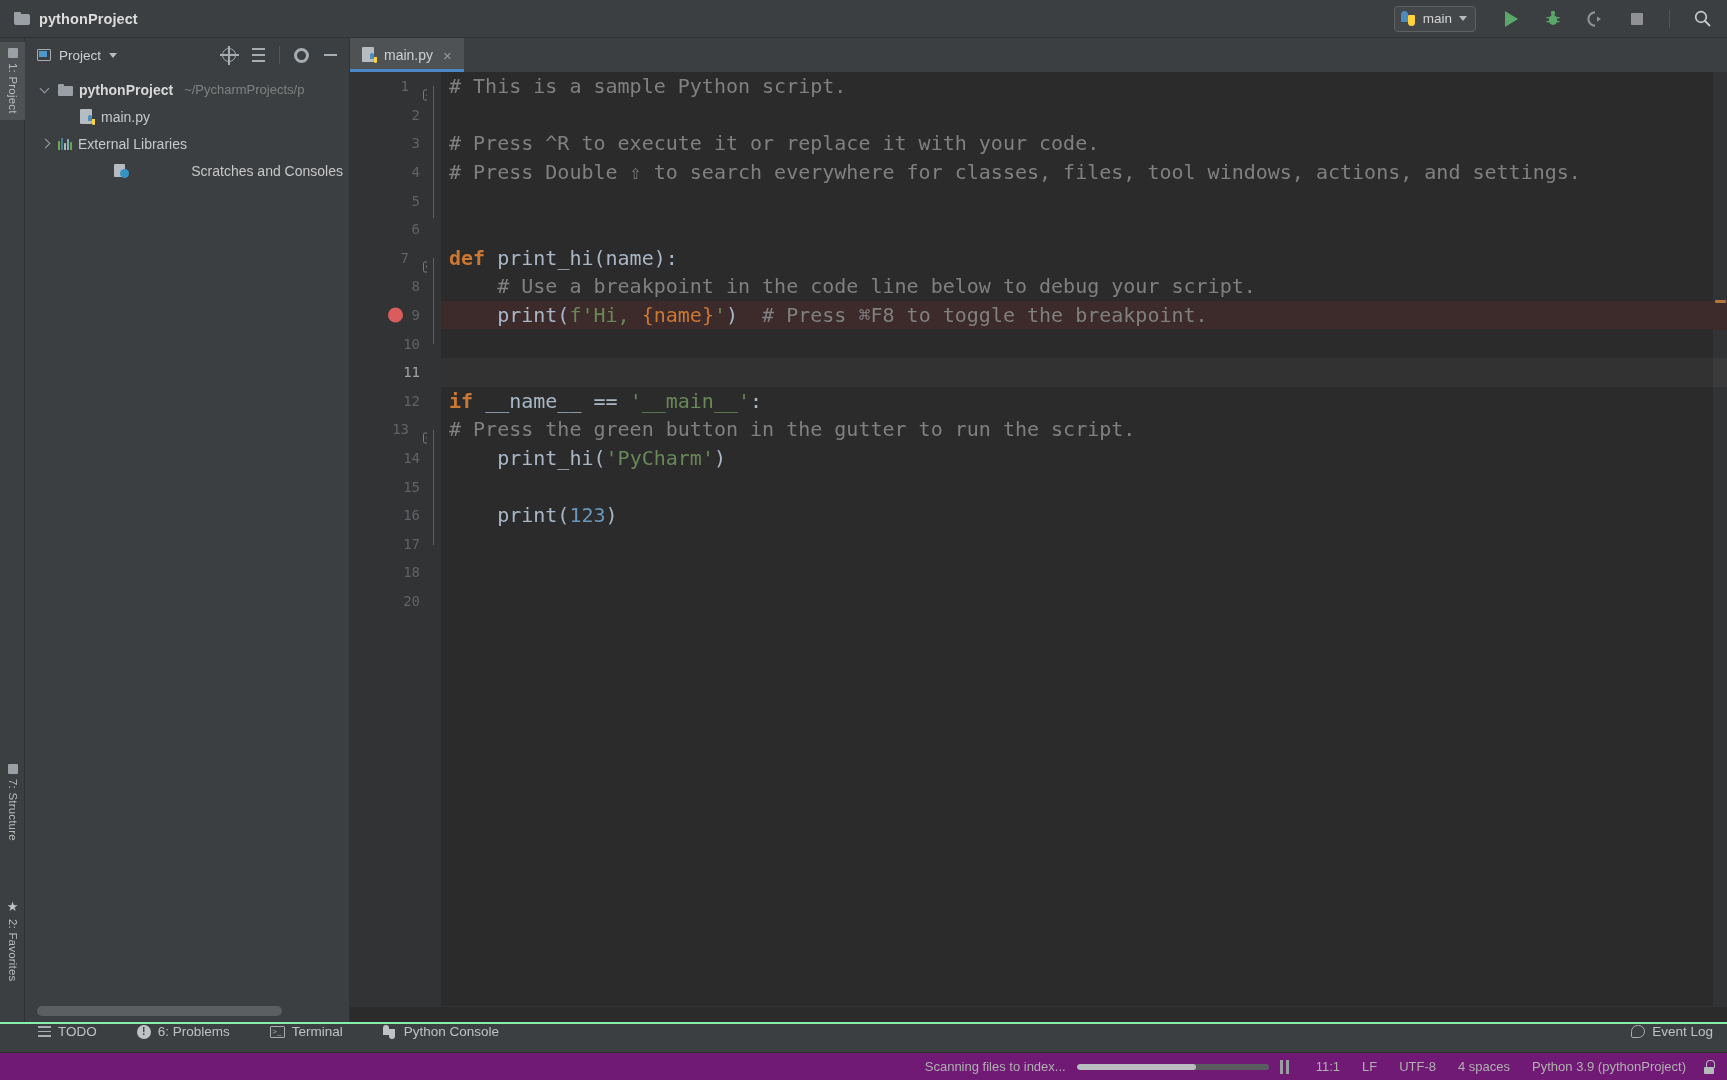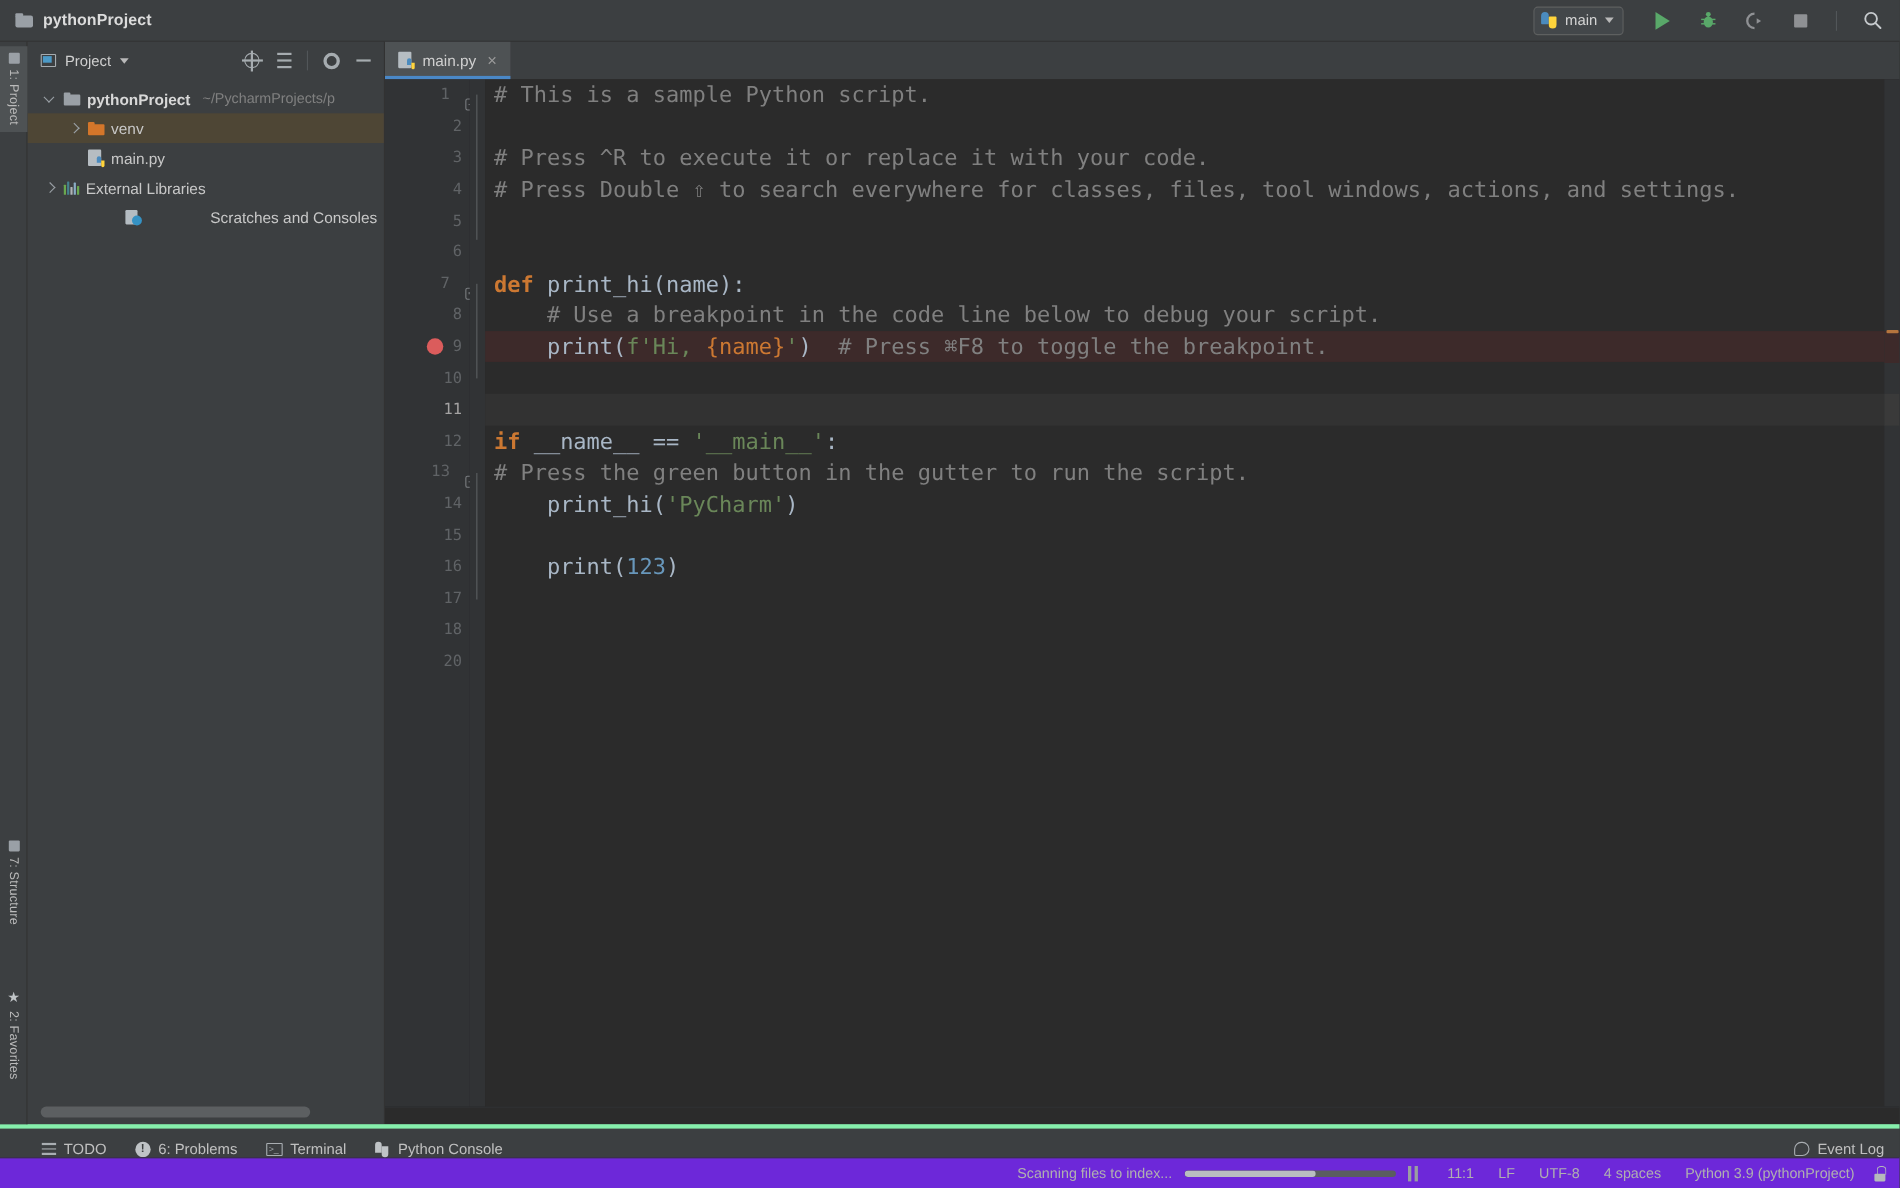--- a/index.html
+++ b/index.html
@@ -185,36 +185,36 @@
 
   .marker-gutter { width:14px; min-width:14px; background:#313335; position:relative; }
   .mk-red { position:absolute; left:0; right:0; background:#3d2a2a; }
   .mk-tick { position:absolute; right:1px; height:3px; width:11px; background:#b5753e; border-radius:1px; }
   .mk-cur { position:absolute; left:0; right:0; background:#3a3a3a; }
 
   .ed-hscroll { height:16px; background:#2b2b2b; border-top:1px solid #313335;}
 
   
   .toolbar-bottom {
-    height:30px; min-height:30px; background:#3c3f41; border-top:4px solid #86efac;
-    display:flex; align-items:flex-end; padding-left:38px; gap:26px;
+    height:30px; min-height:30px; background:#3c3f41; border-top:2px solid #86efac;
+    display:flex; align-items:flex-start; padding-left:38px; gap:40px;
   }
   .tb-item { display:flex; align-items:center; gap:7px; color:#c0c0c0; font-size:13.5px; }
   .todo-ico{width:13px;height:11px;display:flex;flex-direction:column;justify-content:space-between;}
   .todo-ico i{height:1.7px;background:#a9aeb2;width:100%;}
   .warn-ico{width:14px;height:14px;border-radius:50%;background:#bfc3c6;color:#3c3f41;font-size:10.5px;font-weight:bold;display:flex;align-items:center;justify-content:center;line-height:1;}
   .term-ico{width:15px;height:12px;border:1.5px solid #a9aeb2;border-radius:1px;color:#a9aeb2;font-size:8px;display:flex;align-items:center;padding-left:1.5px;}
   .pycon-ico{width:14px;height:14px;position:relative;}
   .pycon-ico b{position:absolute;width:6px;height:10px;border-radius:3px 3px 0 0;background:#bfc3c6;left:0;top:0;}
   .pycon-ico i{position:absolute;width:6px;height:10px;border-radius:0 0 3px 3px;background:#bfc3c6;left:6px;top:4px;}
   .evlog { margin-left:auto; margin-right:14px; display:flex; align-items:center; gap:7px; color:#c0c0c0; font-size:13.5px;}
   .bubble-ico{width:14px;height:13px;border:1.5px solid #a9aeb2;border-radius:7px 7px 7px 2px;}
 
   .statusbar {
-    height:28px; min-height:28px; background:#6d28d9; border-top:1px solid #323232;
+    height:28px; min-height:28px; background:#701a75; border-top:1px solid #323232;
     display:flex; align-items:center; justify-content:flex-end; padding-right:12px; gap:0;
     color:#b0b0b0; font-size:13px;
   }
   .sb-scan { display:flex; align-items:center; gap:11px; margin-right:16px; }
   .sb-prog { width:192px; height:6px; background:#5a5d5f; border-radius:3px; overflow:hidden;}
   .sb-prog i { display:block; height:100%; width:62%; background:#b9bdc0; border-radius:3px;}
   .pause-ico{display:flex;gap:3px;}
   .pause-ico i{width:3px;height:14px;background:#9a9ea1;}
   .sb-item { padding:0 11px; white-space:nowrap; }
   .lock-ico{ width:12px;height:14px;position:relative;margin-left:6px;}
@@ -320,25 +320,20 @@
 
       <div class="tree">
 
         <div class="tnode" style="padding-left:12px;">
           <span class="arrow down"></span>
           <span class="fold-gray"></span>
           <span class="node-label"><b>pythonProject</b></span>
           <span class="node-sub">~/PycharmProjects/p</span>
         </div>
 
-        <div class="tnode sel" style="padding-left:34px;">
-          <span class="arrow right"></span>
-          <span class="fold-orange"></span>
-          <span class="node-label">venv</span>
-        </div>
 
         <div class="tnode" style="padding-left:34px;">
           <span class="arrow none"></span>
           <span class="tabfile-ico">
               <i class="sheet"></i>
               <span class="pm">
                 <b></b>
                 <i></i>
               </span>
             </span>

